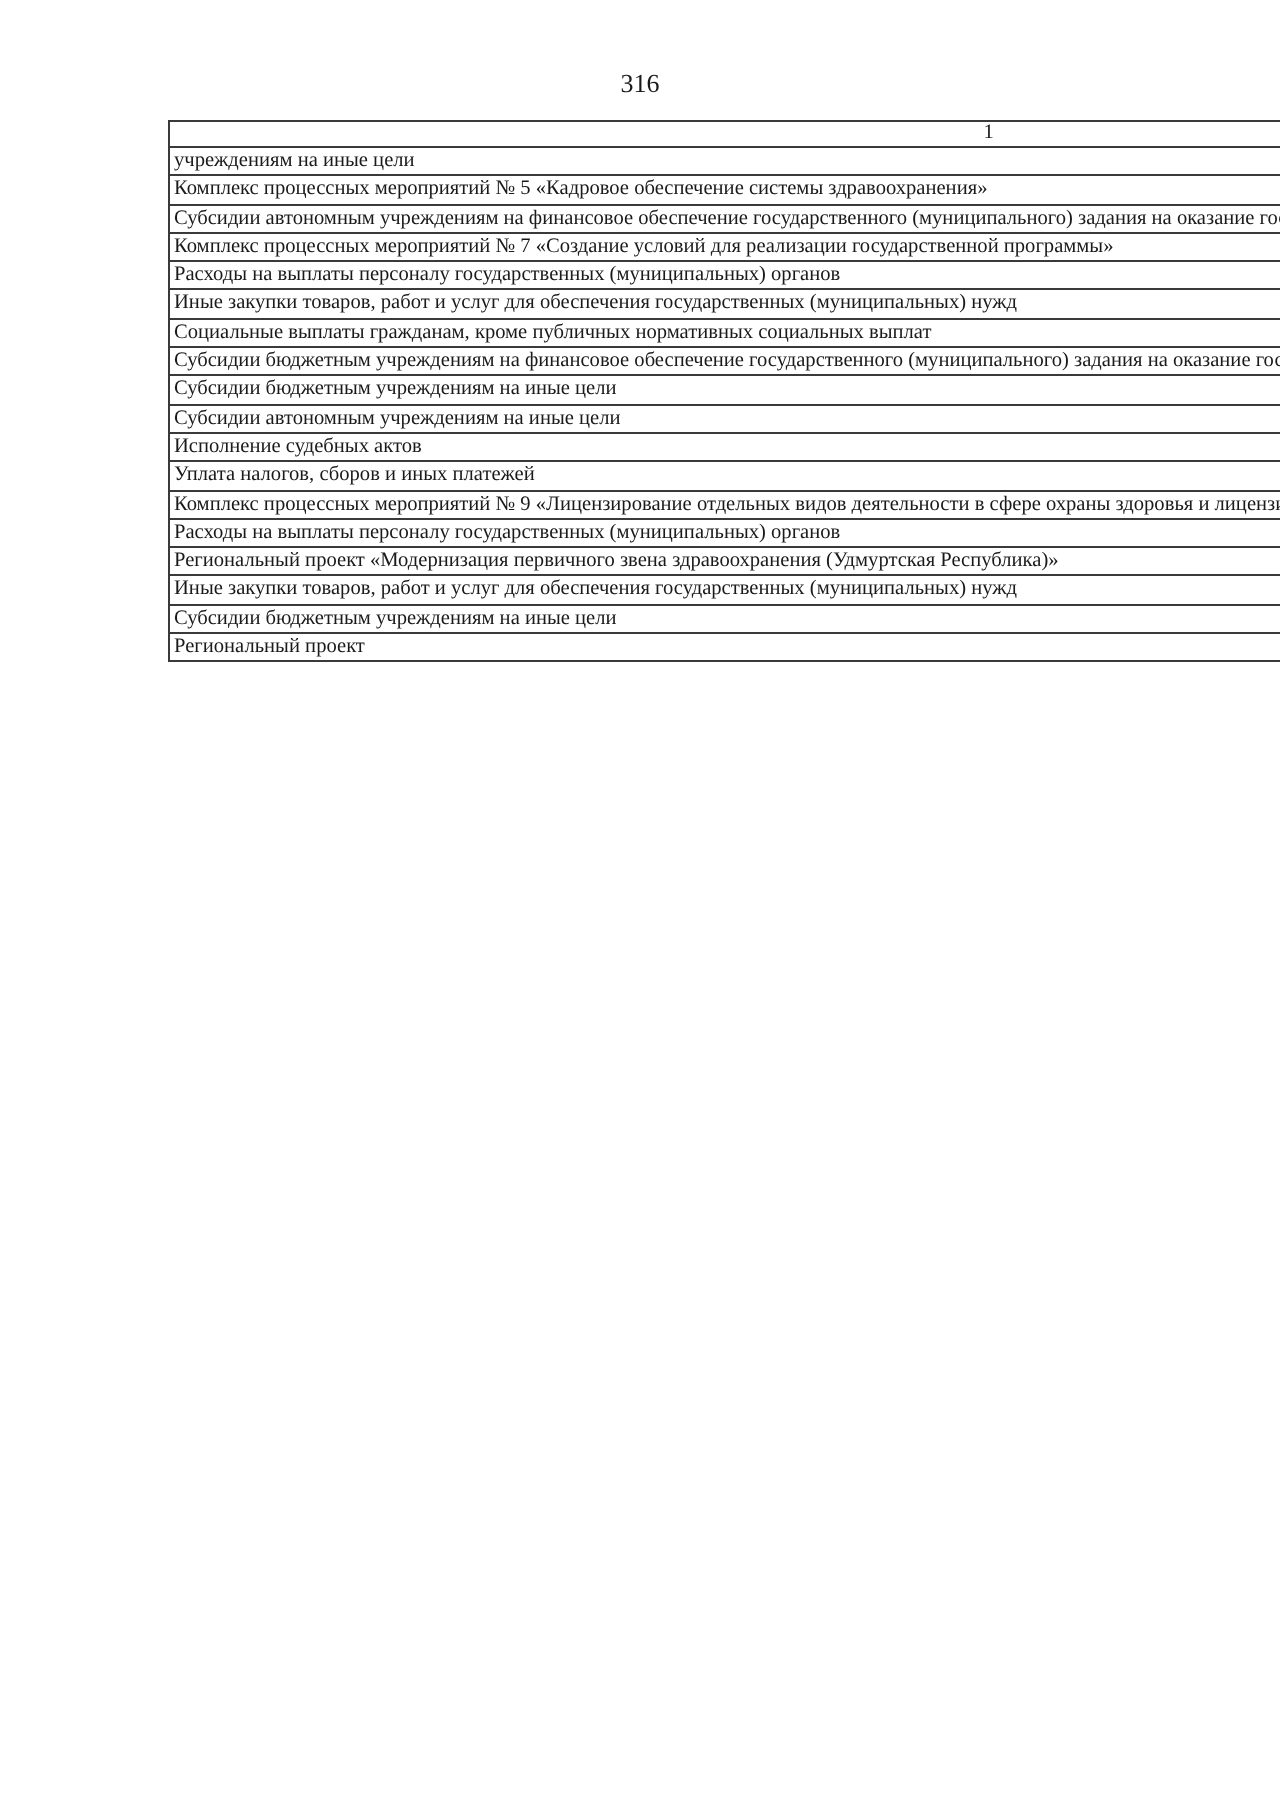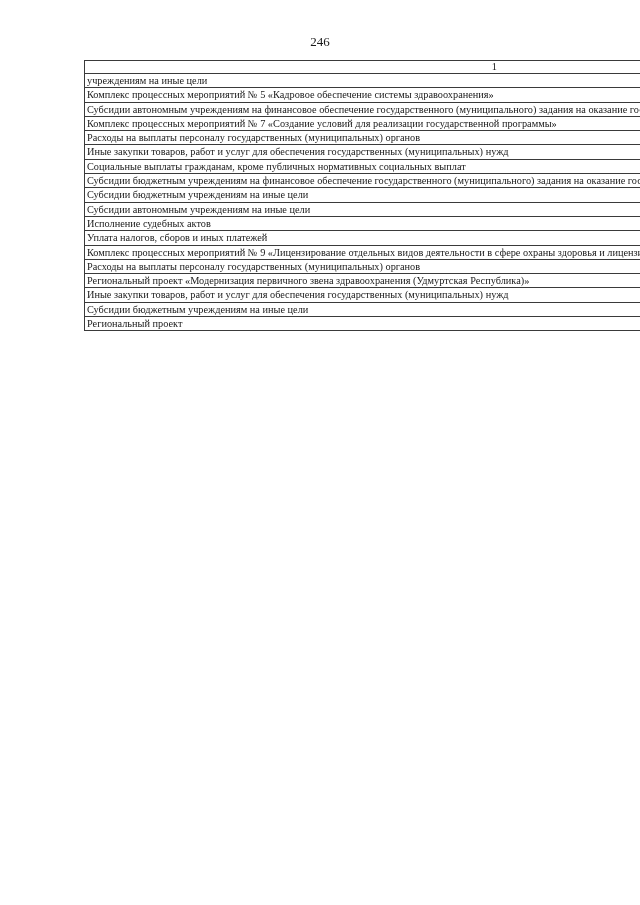--- a/index.html
+++ b/index.html
@@ -10,21 +10,21 @@
                  font-size:10.3px; line-height:13.3px; }
   table.budget td, table.budget th { border:1px solid #3a3a3a; padding:0 2px; vertical-align:bottom;
                  overflow:hidden; white-space:nowrap; }
   table.budget th { font-weight:normal; text-align:center; height:12px; line-height:12px; }
   td.name { white-space:normal; text-align:left; }
   col.w1 { width:151px; }
 </style>
 </head>
 <body>
 
-<div class="page-num">246</div>
+<div class="page-num">316</div>
 
 <table class="budget">
   <colgroup>
     <col class="w1">
   </colgroup>
   <thead>
     <tr>
       <th>1</th>
 
     </tr>

